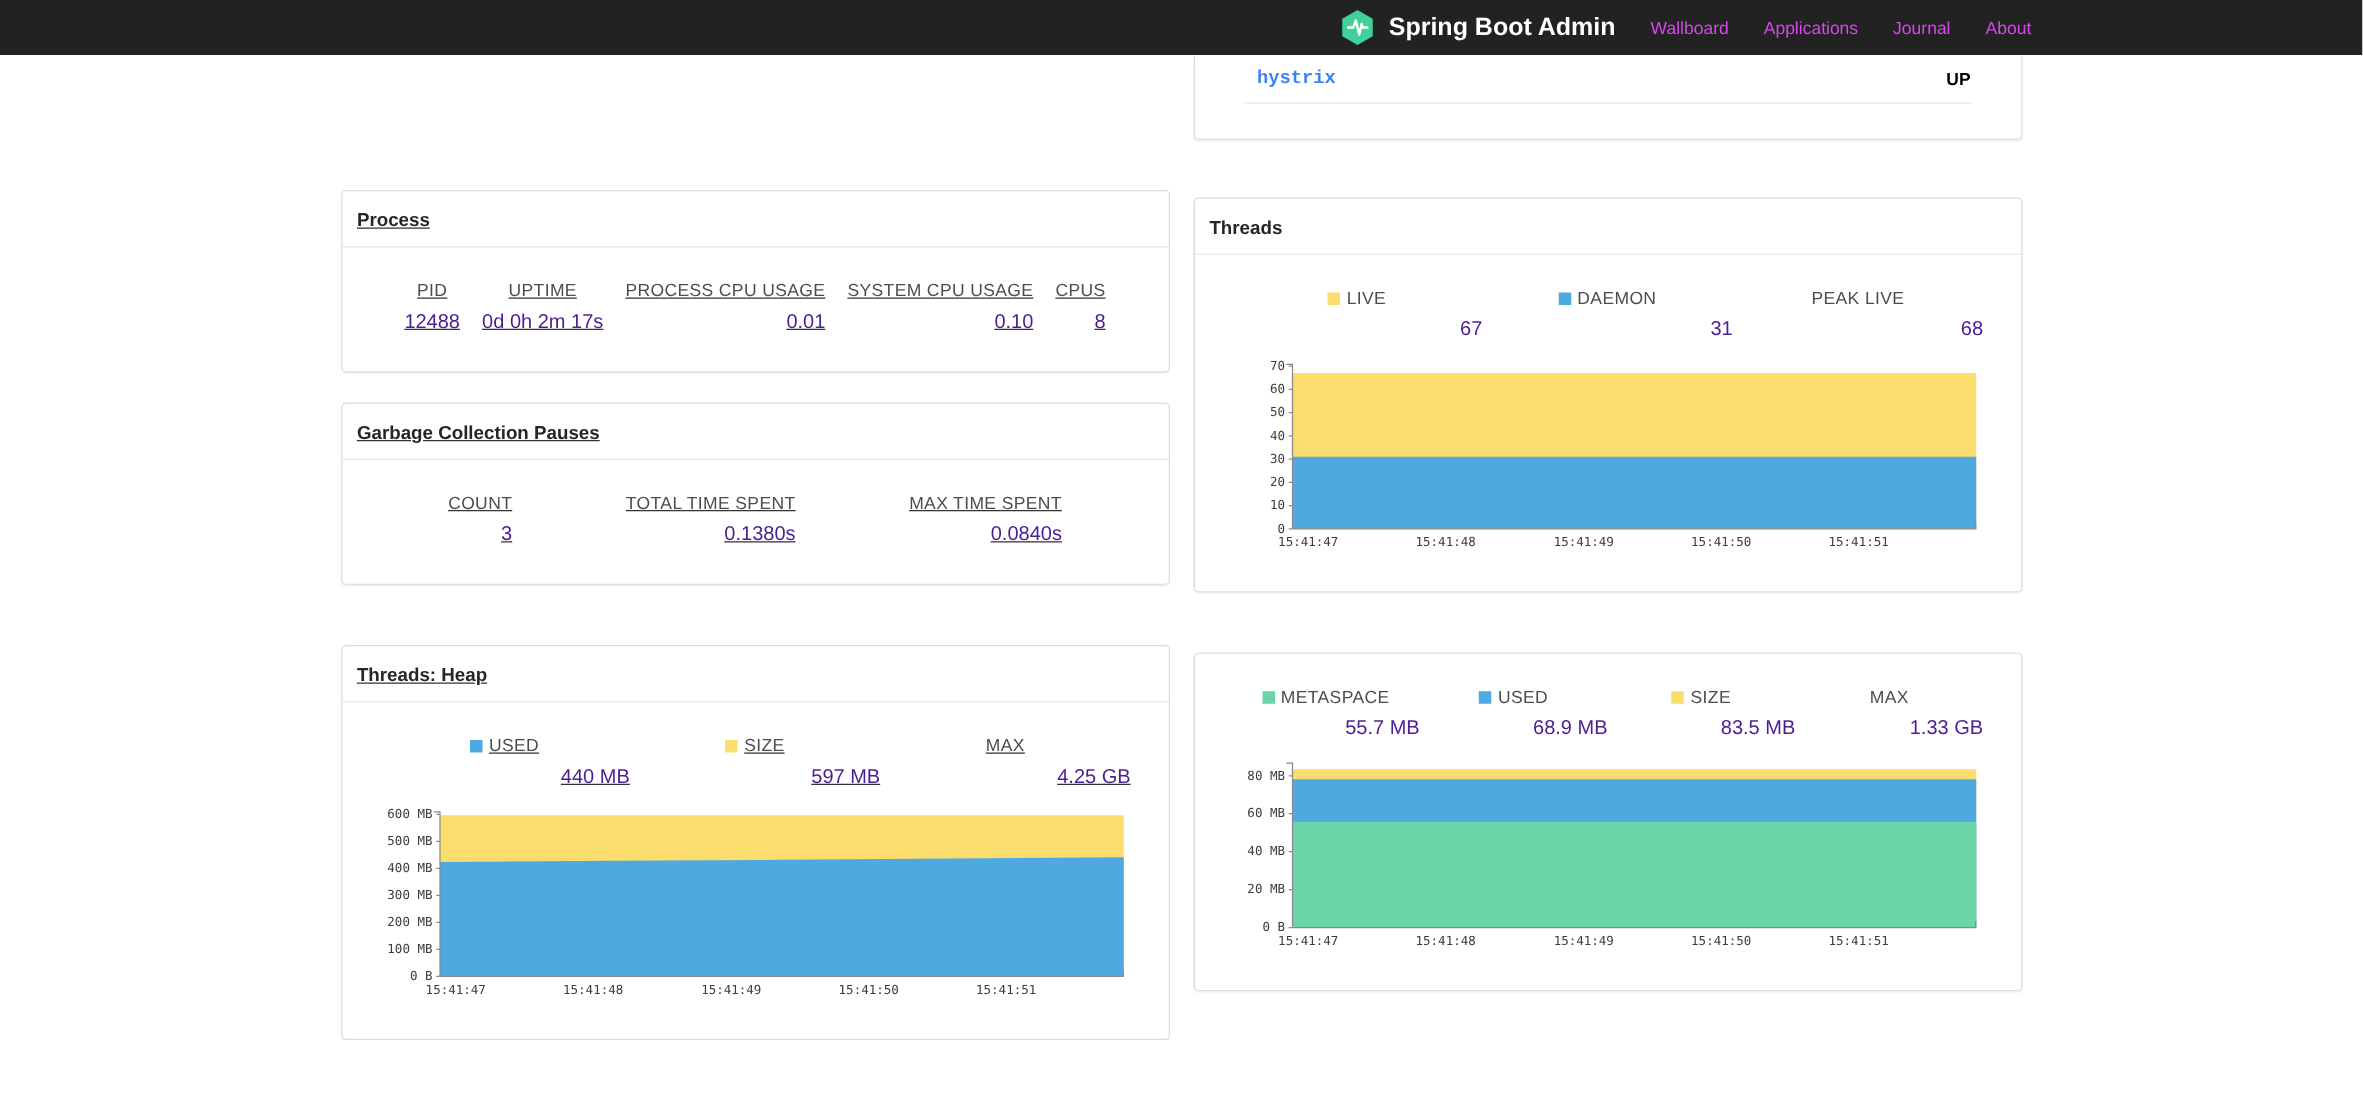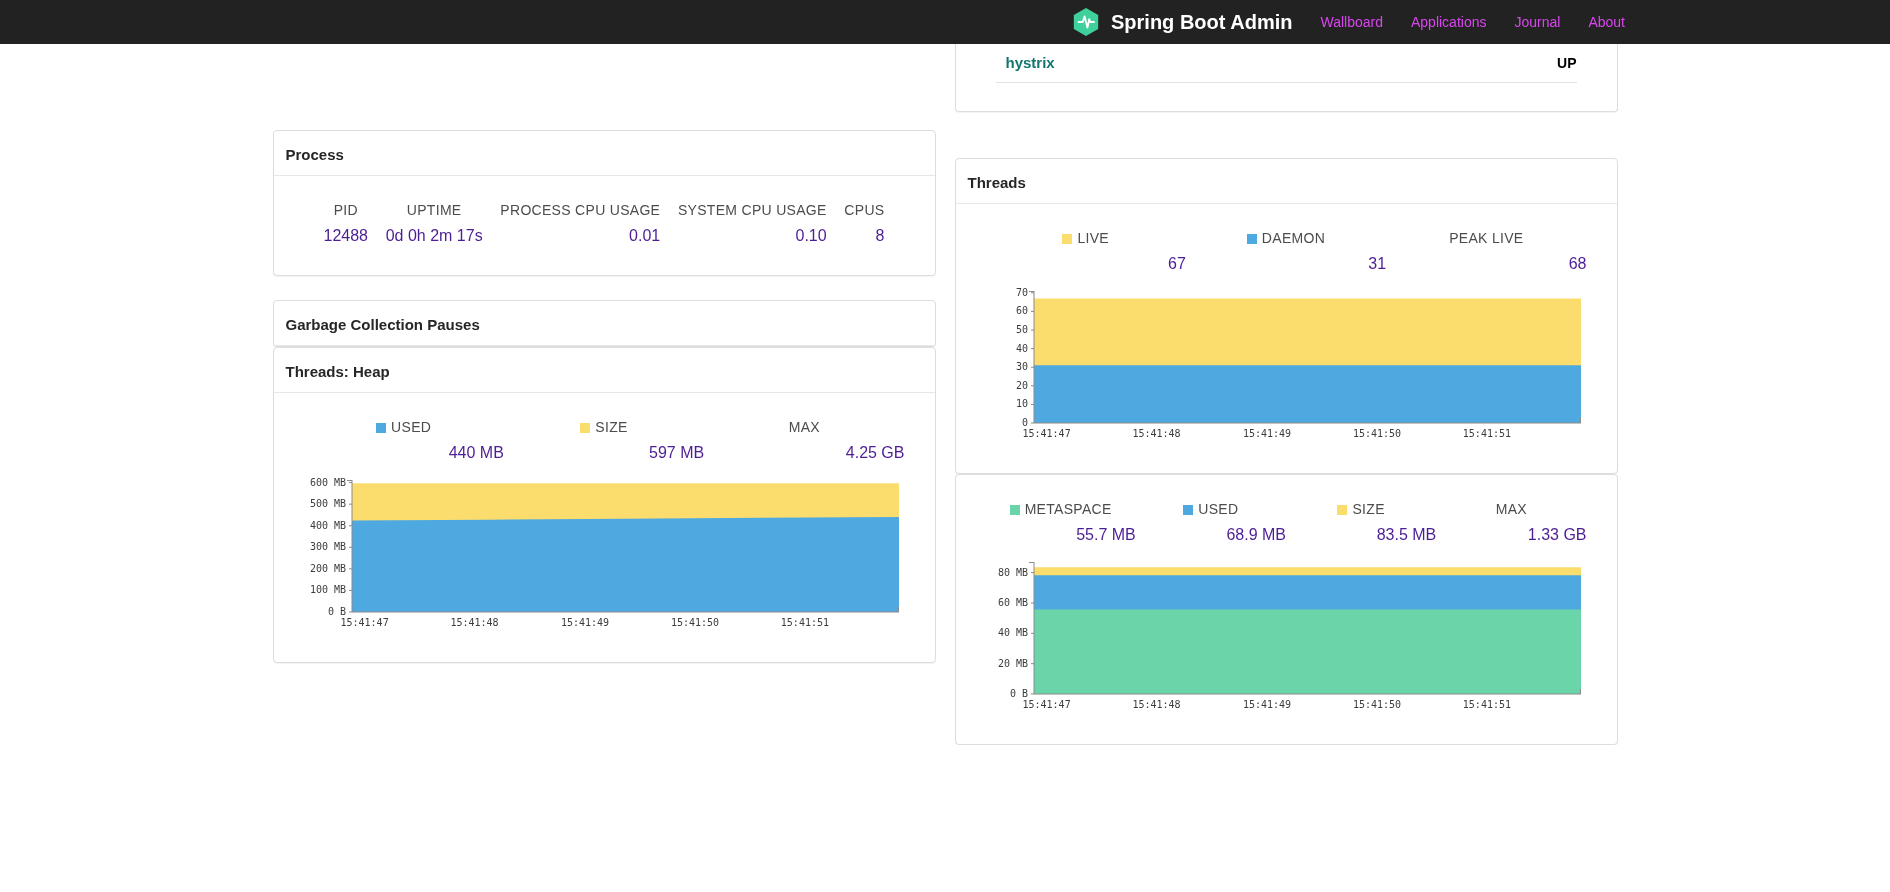--- a/index.html
+++ b/index.html
@@ -8,25 +8,25 @@
   
   .navbar { height:44px; background:#222; }
   .nav-inner { width:1360px; margin:0 auto; height:100%; display:flex; align-items:center; justify-content:flex-end; }
   .brand { display:flex; align-items:center; gap:10px; color:#fff; font-size:20px; font-weight:bold; text-decoration:none; cursor:pointer; }
   .nav-links { display:flex; }
   .nav-links a { color:#d946ef; font-size:14px; text-decoration:none; margin-left:28px; cursor:pointer; }
 
   
   .container { width:1345px; margin:0 auto; display:flex; gap:19px; align-items:flex-start; }
   .col { width:663px; display:flex; flex-direction:column; }
-  .col-left { padding-top:86px; }
+  .col-left { padding-top:108px;text-decoration:underline; }
 
   
   .card { background:#fff; border:1px solid #ddd; border-radius:4px; box-shadow:0 1px 1px rgba(0,0,0,0.05); }
-  .mb24 { margin-bottom:24px; } .mb46 { margin-bottom:46px; } .mb48 { }
+  .mb24 { margin-bottom:24px; } .mb46 { margin-bottom:46px; } .mb48 { margin-bottom:48px; }
   .card-h { padding:15px 12px 12px; font-size:15px; font-weight:bold; color:#262626; border-bottom:1px solid #e7e7e7; }
   .card-b { padding:26px 30px 30px; }
   .pad50 { padding-left:50px; padding-right:50px; }
   .pad85 { padding-left:85px; padding-right:85px; }
 
   
   .stats { display:flex; }
   .stats.sb { justify-content:space-between; }
   .stats.eq .stat { flex:1; }
   .stat { text-align:center; }
@@ -34,21 +34,21 @@
   .val { font-size:16px; color:#4c1d95; margin-top:9px; white-space:nowrap;text-align:right; }
   .sq { display:inline-block; width:10px; height:10px; margin-right:5px; vertical-align:-1px; }
 
   
   .chart { display:block; margin-top:12px; }
   svg text.tick { font-family:"DejaVu Sans Mono", monospace; font-size:10px; fill:#3c3c3c; }
 
   
   .card-cut { border-top:none; border-radius:0 0 4px 4px; padding-bottom:28px; }
   .app-row { display:flex; justify-content:space-between; align-items:center; margin:0 40px; padding:10px 0 11px 10px; border-bottom:1px solid #e3e3e3; font-size:15px; cursor:pointer; }
-  .app-name { font-weight:bold; color:#0f766e; }
+  .app-name { font-weight:bold; color:#3b82f6;font-family:Liberation Mono, monospace; }
   .status-up { font-weight:bold; font-size:14px; }
 </style>
 </head>
 <body>
 
 <nav class="navbar">
   <div class="nav-inner">
     <a class="brand">
       <svg width="30" height="30" viewBox="0 0 32 32">
         <polygon points="16,1 29,8.5 29,23.5 16,31 3,23.5 3,8.5" style="fill: rgb(63, 208, 155);"></polygon>
@@ -92,20 +92,36 @@
           <div class="stat">
             <div class="lbl">CPUS</div>
             <div class="val">8</div>
           </div>
         </div>
       </div>
     </section>
 
     <section class="card mb48">
       <header class="card-h">Garbage Collection Pauses</header>
+      <div class="card-b pad85">
+        <div class="stats sb">
+          <div class="stat">
+            <div class="lbl">COUNT</div>
+            <div class="val">3</div>
+          </div>
+          <div class="stat">
+            <div class="lbl">TOTAL TIME SPENT</div>
+            <div class="val">0.1380s</div>
+          </div>
+          <div class="stat">
+            <div class="lbl">MAX TIME SPENT</div>
+            <div class="val">0.0840s</div>
+          </div>
+        </div>
+      </div>
     </section>
 
     <section class="card">
       <header class="card-h">Threads: Heap</header>
       <div class="card-b">
         <div class="stats eq">
           <div class="stat">
             <div class="lbl"><span class="sq" style="background-color: rgb(78, 169, 224);"></span><span>USED</span></div>
             <div class="val">440 MB</div>
           </div>

